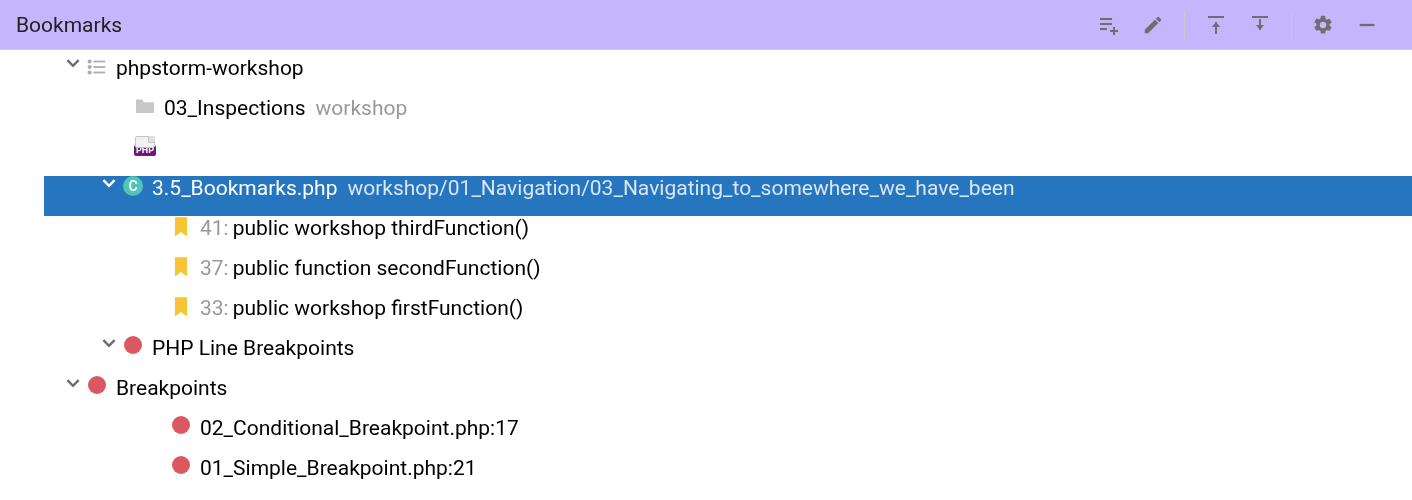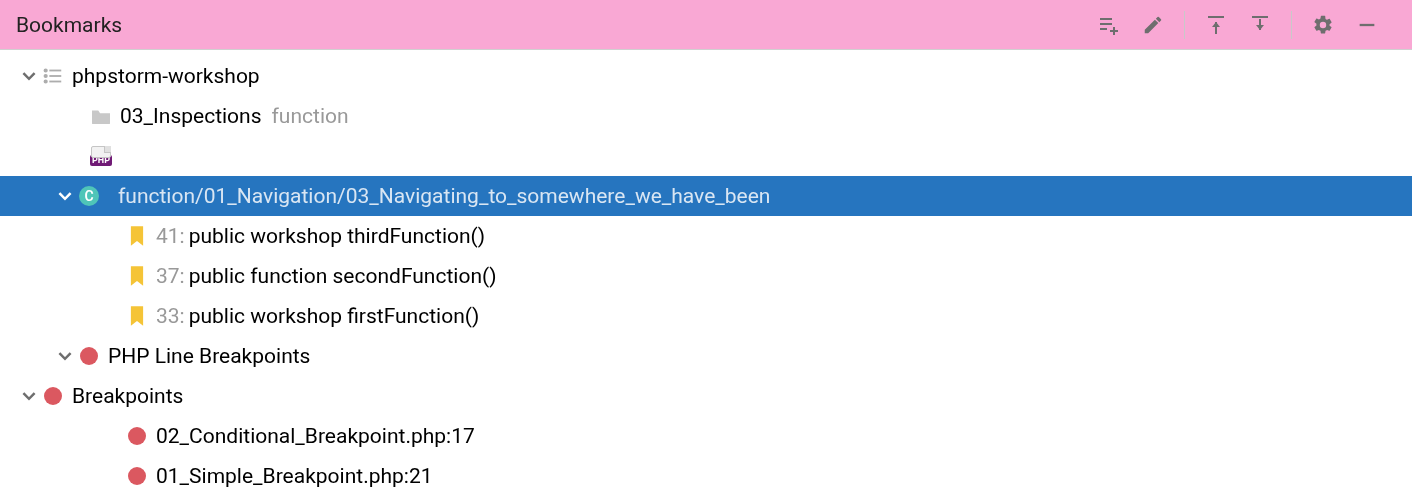--- a/index.html
+++ b/index.html
@@ -9,21 +9,21 @@
       color: #000;
       background: #fff;
       width: 1412px;
       height: 500px;
       overflow: hidden;
     }
     .header {
       display: flex;
       align-items: center;
       justify-content: space-between;
-      background: #f9a8d4;
+      background: #c4b5fd;
       border-bottom: 1px solid #d0d0d0;
       height: 50px;
       padding: 0 28px 0 16px;
     }
     .header-title {
       font-size: 21px;
       color: #222;
     }
     .header-actions {
       display: flex;
@@ -43,23 +43,24 @@
       width: 1px;
       height: 28px;
       background: #c9c9c9;
       margin: 0 4px;
     }
     .tree {
       padding: 6px 0;
     }
     .row {
       display: flex;
-      align-items: center;
+      align-items: flex-start;
       height: 40px;
       white-space: nowrap;
+      margin-left: 44px;
     }
     .row.selected {
       background: #2675bf;
       color: #fff;
     }
     .indent { display: inline-block; }
     .i0 { width: 18px; }
     .i1 { width: 54px; }
     .i2 { width: 88px; }
     .i3 { width: 124px; }
@@ -171,42 +172,43 @@
   </div>
 
   <div class="row">
     <span class="indent i2"></span>
     <span class="icon ic-folder">
       <svg viewBox="0 0 24 20" fill="#c8c8c8">
           <path d="M2 4 h7 l2 3 h11 v11 a1 1 0 0 1-1 1 H3 a1 1 0 0 1-1-1 Z"></path>
         </svg>
     </span>
     <span class="label-main">03_Inspections</span>
-    <span class="label-dim">function</span>
+    <span class="label-dim">workshop</span>
   </div>
 
   <div class="row">
     <span class="indent i2"></span>
     <span class="icon ic-php">
       <span class="ic-php-page"></span>
         <span class="ic-php-tag">PHP</span>
     </span>
   </div>
 
   <div class="row selected">
     <span class="indent i1"></span>
     <span class="chevron">
       <svg width="14" height="14" viewBox="0 0 10 10">
           <path d="M1 3 L5 7 L9 3" fill="none" stroke="currentColor" stroke-width="1.8"></path>
         </svg>
     </span>
     <span class="icon">
       <span class="ic-circle-c">C</span>
     </span>
-    <span class="label-dim">function/01_Navigation/03_Navigating_to_somewhere_we_have_been</span>
+    <span class="label-main">3.5_Bookmarks.php</span>
+    <span class="label-dim">workshop/01_Navigation/03_Navigating_to_somewhere_we_have_been</span>
   </div>
 
   <div class="row">
     <span class="indent i3"></span>
     <span class="icon ic-bookmark">
       <svg viewBox="0 0 14 18" fill="#f5c437">
           <path d="M2 1 h10 v16 l-5-4 -5 4 Z"></path>
         </svg>
     </span>
     <span class="line-num">41:</span>

